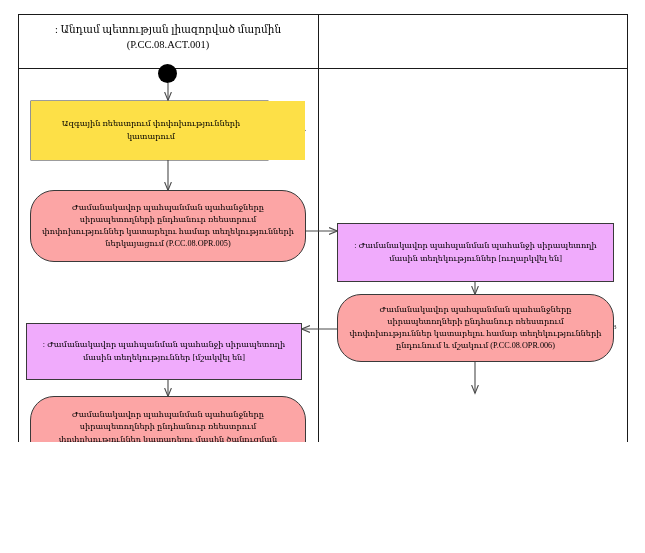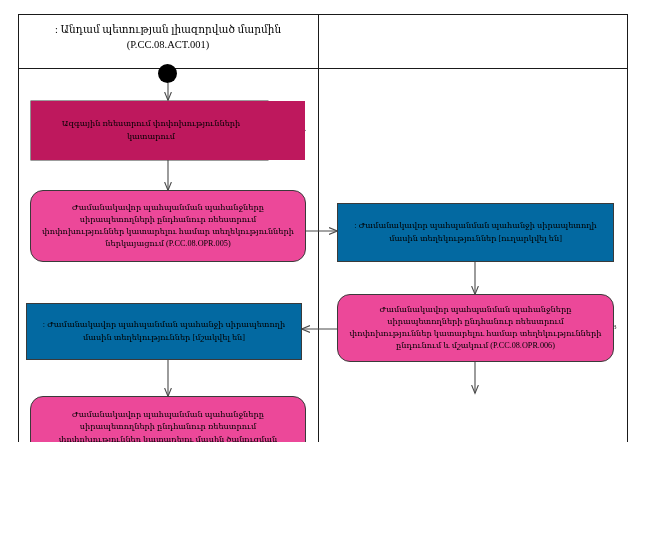--- a/index.html
+++ b/index.html
@@ -62,29 +62,30 @@
     align-items: center;
     justify-content: center;
     text-align: center;
     font-size: 8.2px;
     line-height: 12.2px;
     color: #000;
     padding: 4px 8px;
   }
   .action {
     border: 1.1px solid #3a3a3a;
-    border-radius: 13px;
-    background: #ec4899;
+    border-radius: 24px;
+    background: #fca5a5;
   }
   .object-node {
     border: 1.1px solid #3a3a3a;
-    background: #0369a1;
+    background: #f0abfc;
+    margin-top: 20px;
   }
   .signal-recv {
-    background: #be185d;
+    background: #fde047;
   }
   .signal-recv .txt {
     position: relative;
     z-index: 2;
     padding-right: 34px;
   }
 
   
   .initial-node {
     position: absolute;

